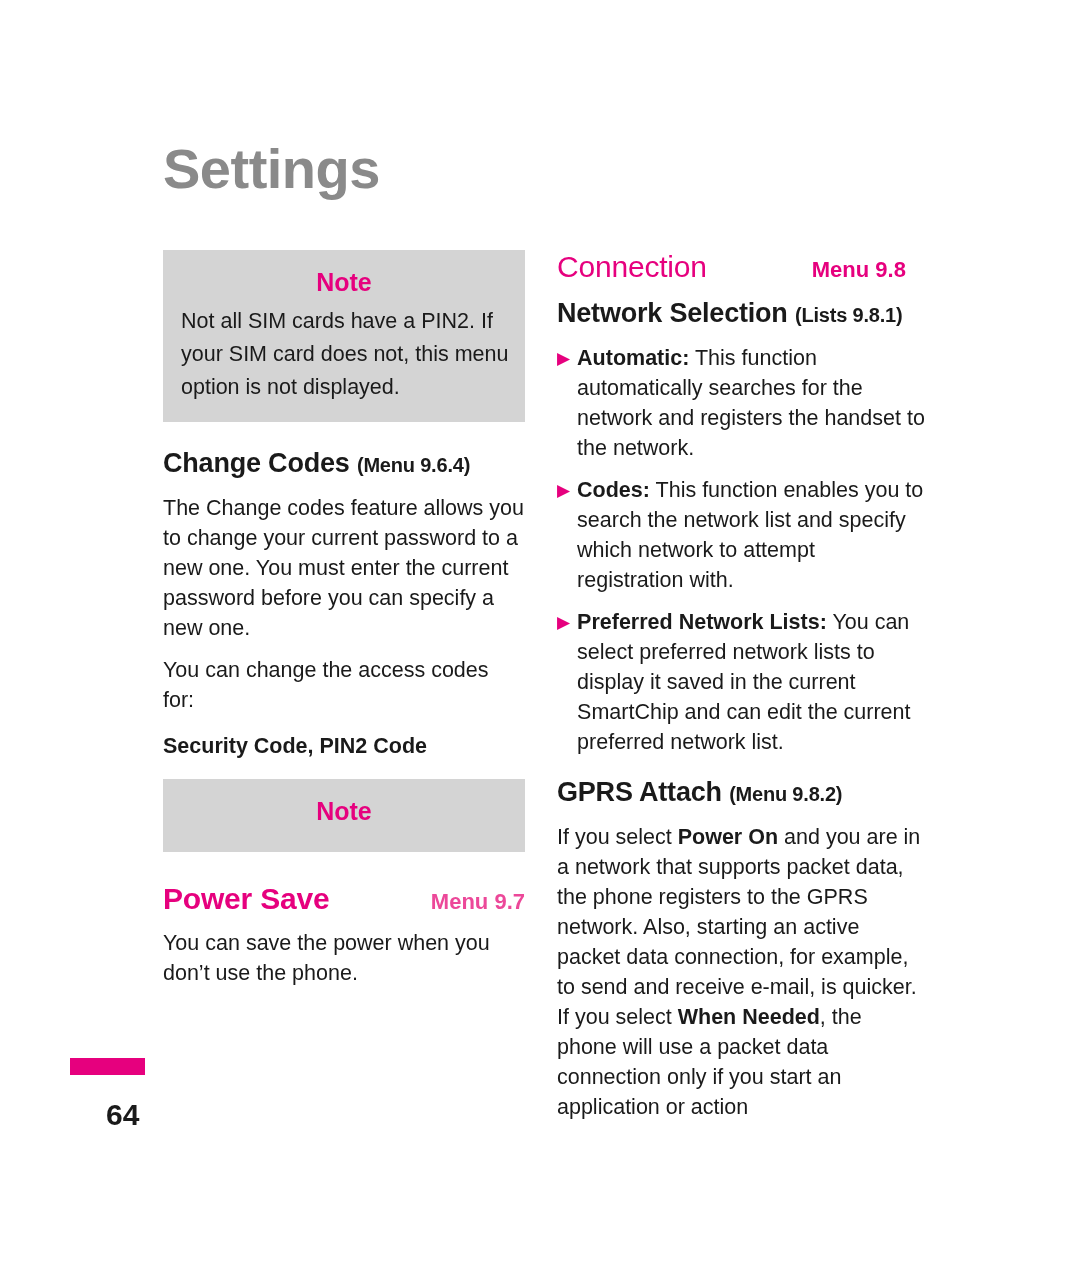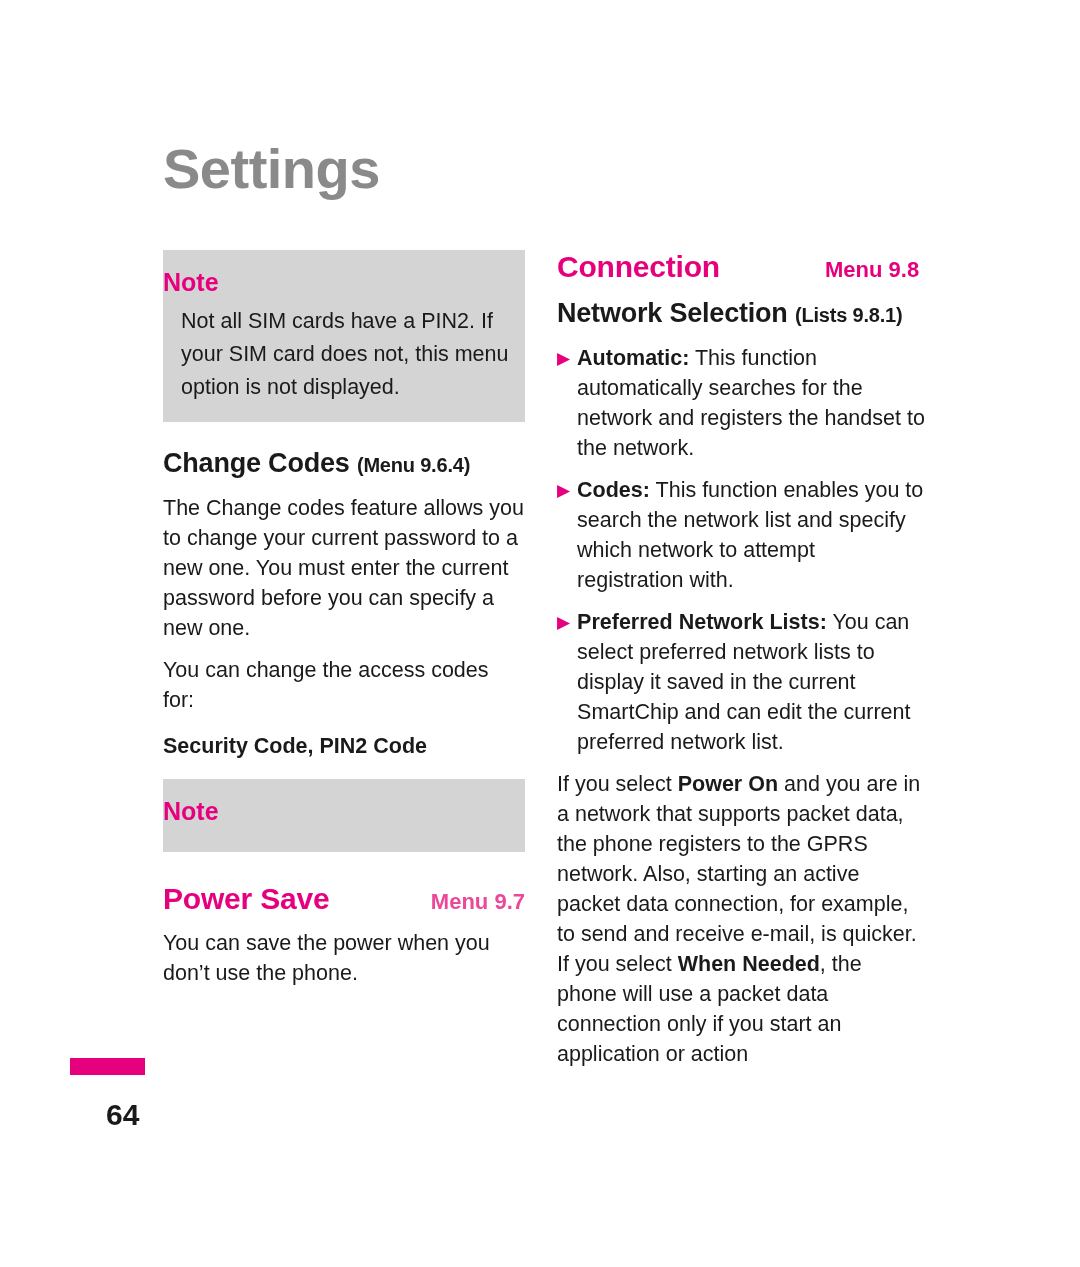--- a/index.html
+++ b/index.html
@@ -48,20 +48,21 @@
     background: #d4d4d4;
     padding: 18px 0 18px 0;
     width: 362px;
     box-sizing: border-box;
   }
   .note-label {
     color: #e6007e;
     font-weight: bold;
     font-size: 25px;
     margin-bottom: 8px;
+    text-align: center;
   }
   .note-text {
     font-size: 21.5px;
     line-height: 33px;
     padding-left: 18px;
     padding-right: 14px;
     color: #1a1a1a;
   }
   .note-text b { font-weight: bold; }
 
@@ -106,21 +107,21 @@
     color: #ec4899;
   }
   
   .conn-head {
     display: flex;
     align-items: baseline;
     margin-bottom: 14px;
   }
   .conn-head .title {
     font-size: 30px;
-    font-weight: bold;
+    font-weight: normal;
     color: #e6007e;
     letter-spacing: -0.2px;
   }
   .conn-head .menu {
     font-size: 22px;
     font-weight: bold;
     color: #e6007e;
     margin-left: 105px;
   }
   
@@ -214,20 +215,24 @@
     <div class="bullet-item">
       <span class="bullet-mark">▶</span>
       <span class="bullet-body"><b>Codes:</b><span> This function enables you to search the network list and specify which network to attempt registration with.</span></span>
     </div>
 
     <div class="bullet-item">
       <span class="bullet-mark">▶</span>
       <span class="bullet-body"><b>Preferred Network Lists:</b><span> You can select preferred network lists to display it saved in the current SmartChip and can edit the current preferred network list.</span></span>
     </div>
 
+    <div class="sub-head" style="margin-top:20px;">
+      <span>GPRS Attach</span>
+      <span class="menu-ref">(Menu 9.8.2)</span>
+    </div>
 
     <div class="body-text"><span>If you select </span><b>Power On</b><span> and you are in a network that supports packet data, the phone registers to the GPRS network. Also, starting an active packet data connection, for example, to send and receive e-mail, is quicker. If you select </span><b>When Needed</b><span>, the phone will use a packet data connection only if you start an application or action</span></div>
 
   </div>
 
   <div class="page-bar"></div>
   <div class="page-num">64</div>
 
 </div>
 

